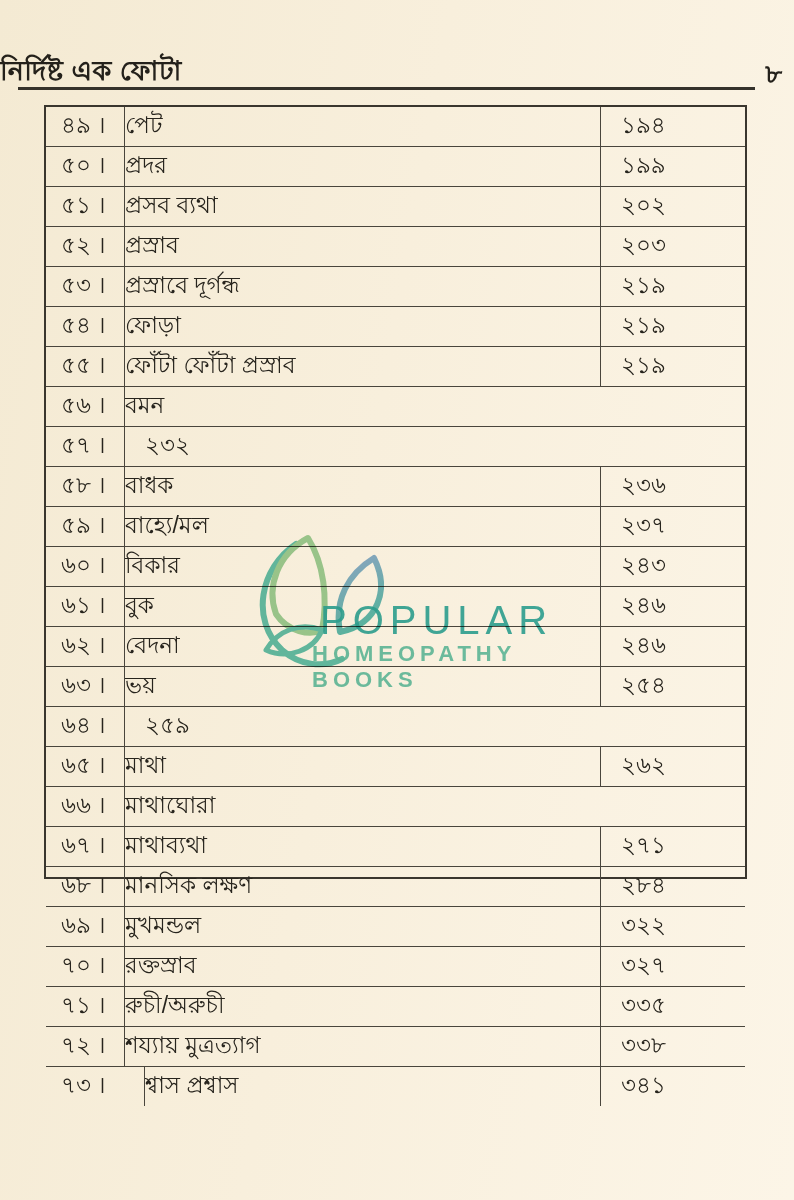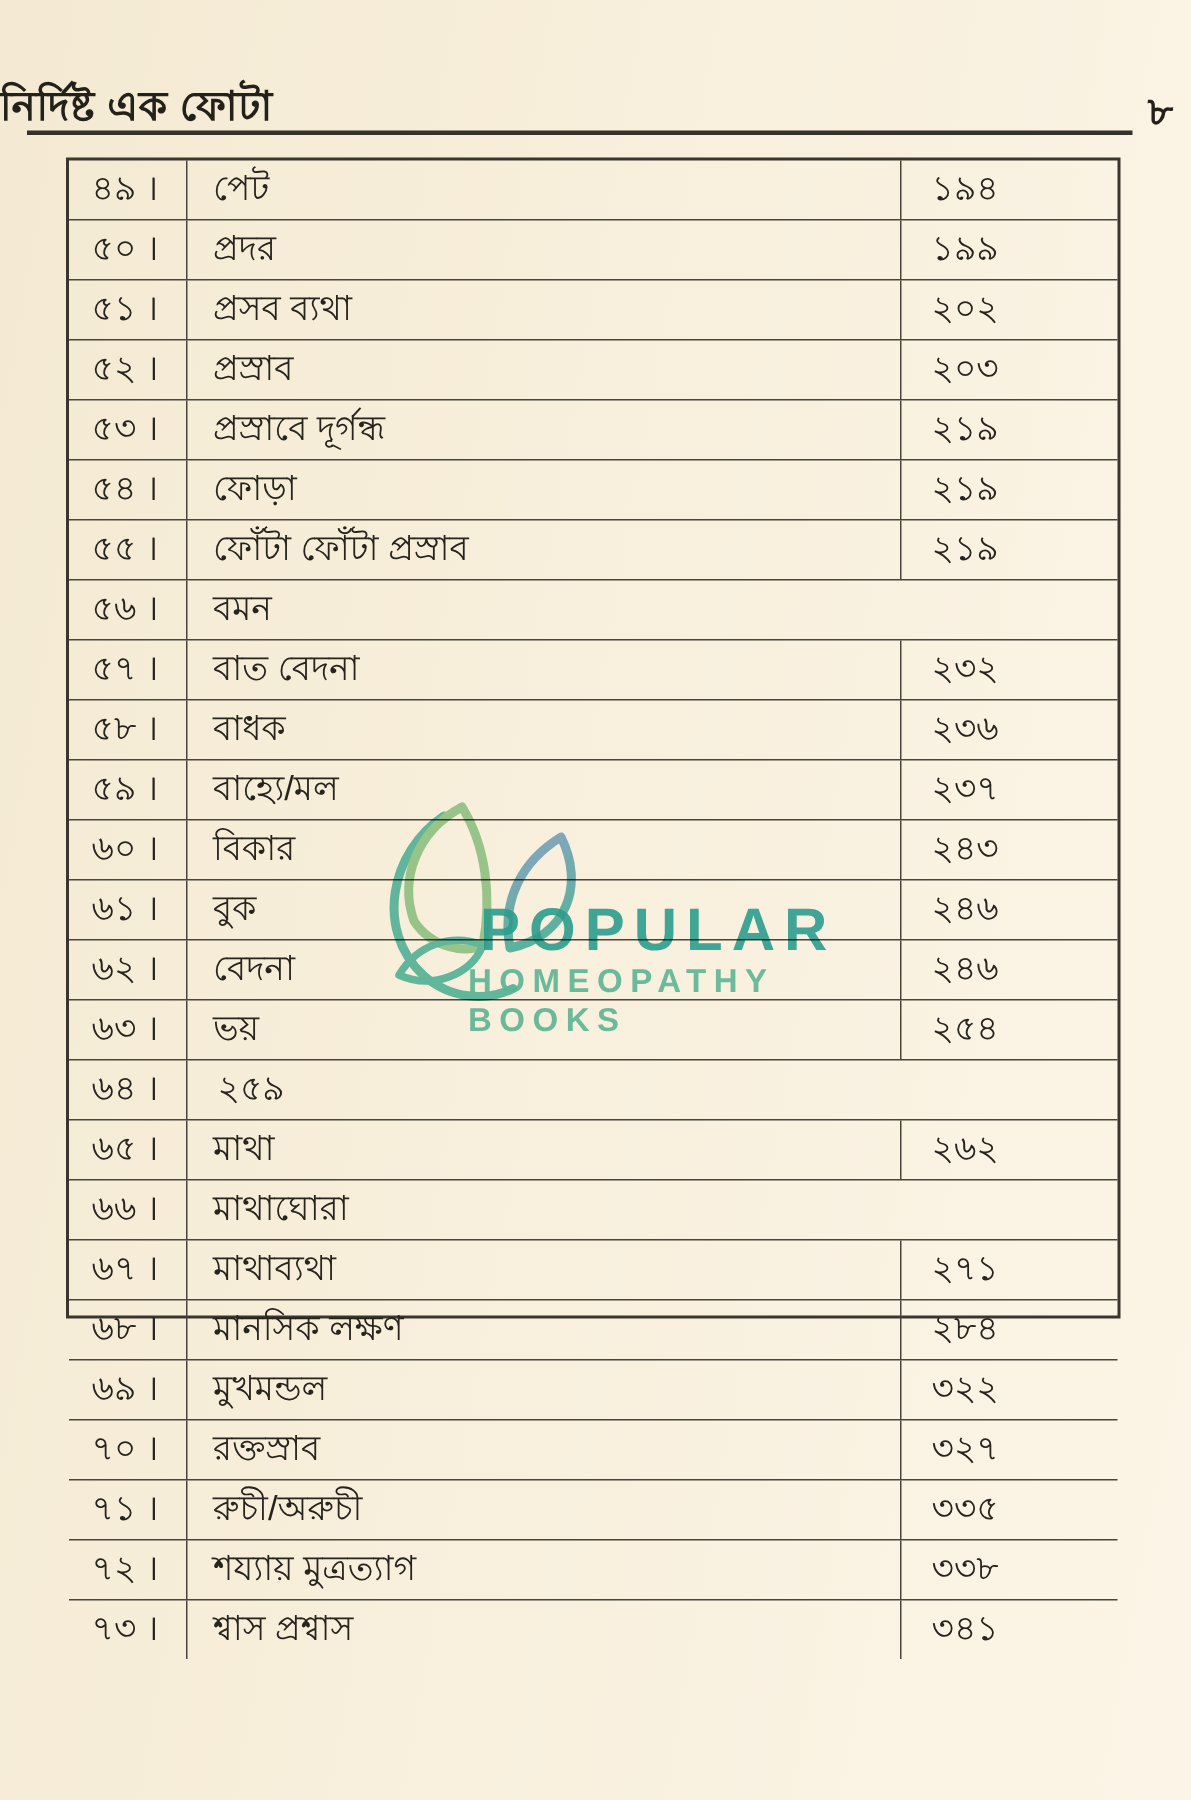--- a/index.html
+++ b/index.html
@@ -35,41 +35,41 @@
     position: absolute; top: 105px; left: 44px;
     width: 703px; height: 774px;
     border: 2.5px solid #3a362e;
     box-sizing: border-box;
     display: grid;
     grid-template-rows: repeat(25, 1fr);
     background: transparent;
     text-align: center;
   }
   .row { display: flex; border-bottom: 1.6px solid #49453c; }
-  .row:last-child { border-bottom: none; }
+  .row:last-child { border-bottom: none; gap: 20px; }
   .cell {
     display: flex; align-items: center;
     font-size: 23px;
     color: #27241d;
     box-sizing: border-box;
     white-space: nowrap; overflow: hidden;
   }
   .c-no    { width: 78px;  padding-left: 15px; }
-  .c-title { flex: 1;      padding-left: 17px; border-left: 1.6px solid #49453c; }
+  .c-title { flex: 1;      border-left: 1.6px solid #49453c; }
   .c-page  { width: 145px; padding-left: 20px; border-left: 1.6px solid #49453c; }
   .watermark {
     position: absolute; top: 528px; left: 248px;
     width: 370px; height: 145px;
     pointer-events: none;
     mix-blend-mode: multiply;
   }
   .wm-leaves { position: absolute; top: 0; left: 0; opacity: 0.85; }
   .wm-brand {
     position: absolute; top: 70px; left: 72px;
-    font-size: 40px; font-weight: bold;
+    font-size: 40px; font-weight: normal;
     letter-spacing: 6px;
     opacity: 0.9;
   }
   .wm-tagline {
     position: absolute; top: 113px; left: 64px;
     font-size: 22px; font-weight: bold;
     letter-spacing: 5px;
     opacity: 0.9;
   }
 </style>
@@ -118,21 +118,20 @@
         <div class="cell c-no">৫৫ ।</div>
         <div class="cell c-title">ফোঁটা ফোঁটা প্রস্রাব</div>
         <div class="cell c-page">২১৯</div>
       </div>
       <div class="row">
         <div class="cell c-no">৫৬ ।</div>
         <div class="cell c-title">বমন</div>
       </div>
       <div class="row">
         <div class="cell c-no">৫৭ ।</div>
-        <div class="cell c-title">বাত বেদনা</div>
         <div class="cell c-page">২৩২</div>
       </div>
       <div class="row">
         <div class="cell c-no">৫৮ ।</div>
         <div class="cell c-title">বাধক</div>
         <div class="cell c-page">২৩৬</div>
       </div>
       <div class="row">
         <div class="cell c-no">৫৯ ।</div>
         <div class="cell c-title">বাহ্যে/মল</div>

